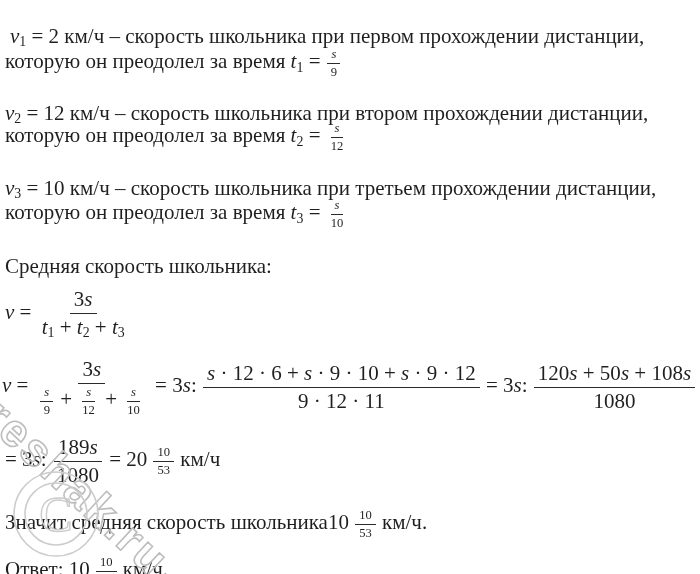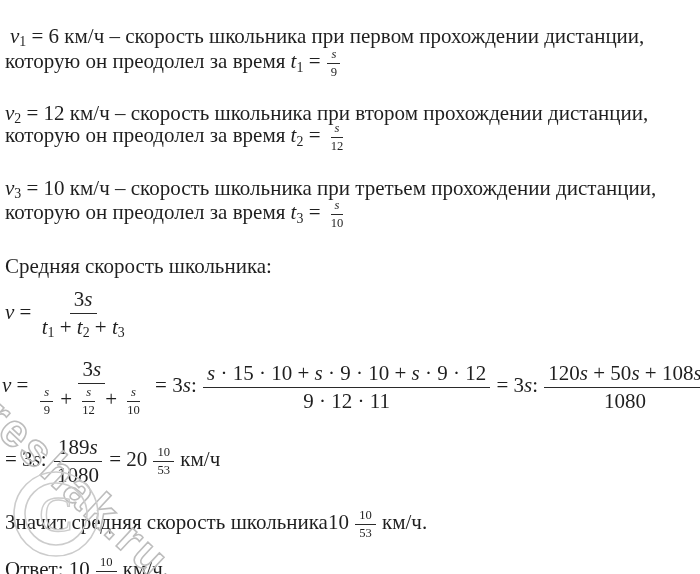--- a/index.html
+++ b/index.html
@@ -47,21 +47,21 @@
   .copyright-mark{
     position:absolute;
     left:2px;top:460px;
     pointer-events:none;
     z-index:5;
   }
 </style>
 </head>
 <body>
 
-<p class="line" style="top:3px;left:10px"><span class="it">v</span><span class="sub">1</span><span> = 6 км/ч – скорость школьника при первом прохождении дистанции,</span></p>
+<p class="line" style="top:3px;left:10px"><span class="it">v</span><span class="sub">1</span><span> = 2 км/ч – скорость школьника при первом прохождении дистанции,</span></p>
 <p class="line" style="top:26px"><span>которую он преодолел за время </span><span class="it">t</span><span class="sub">1</span><span> = </span><span class="frac small">
       <span class="num"><span class="it">s</span></span>
       <span class="den"><span>9</span></span>
     </span></p>
 
 <p class="line" style="top:80px"><span class="it">v</span><span class="sub">2</span><span> = 12 км/ч – скорость школьника при втором прохождении дистанции,</span></p>
 <p class="line" style="top:100px"><span>которую он преодолел за время </span><span class="it">t</span><span class="sub">2</span><span> = </span><span class="frac small">
       <span class="num"><span class="it">s</span></span>
       <span class="den"><span>12</span></span>
     </span></p>
@@ -84,21 +84,21 @@
           <span class="num"><span class="it">s</span></span>
           <span class="den"><span>9</span></span>
         </span><span> + </span><span class="frac small">
           <span class="num"><span class="it">s</span></span>
           <span class="den"><span>12</span></span>
         </span><span> + </span><span class="frac small">
           <span class="num"><span class="it">s</span></span>
           <span class="den"><span>10</span></span>
         </span></span>
     </span><span> = 3</span><span class="it">s</span><span>: </span><span class="frac">
-      <span class="num"><span class="it">s</span><span> · 15 · 10 + </span><span class="it">s</span><span> · 9 · 10 + </span><span class="it">s</span><span> · 9 · 12</span></span>
+      <span class="num"><span class="it">s</span><span> · 12 · 6 + </span><span class="it">s</span><span> · 9 · 10 + </span><span class="it">s</span><span> · 9 · 12</span></span>
       <span class="den"><span>9 · 12 · 11</span></span>
     </span><span> = 3</span><span class="it">s</span><span>: </span><span class="frac">
       <span class="num"><span>120</span><span class="it">s</span><span> + 50</span><span class="it">s</span><span> + 108</span><span class="it">s</span></span>
       <span class="den"><span>1080</span></span>
     </span></p>
 <p class="line" style="top:414px"><span>= 3</span><span class="it">s</span><span>: </span><span class="frac">
       <span class="num"><span>189</span><span class="it">s</span></span>
       <span class="den"><span>1080</span></span>
     </span><span> = 20 </span><span class="frac small">
       <span class="num"><span>10</span></span>

